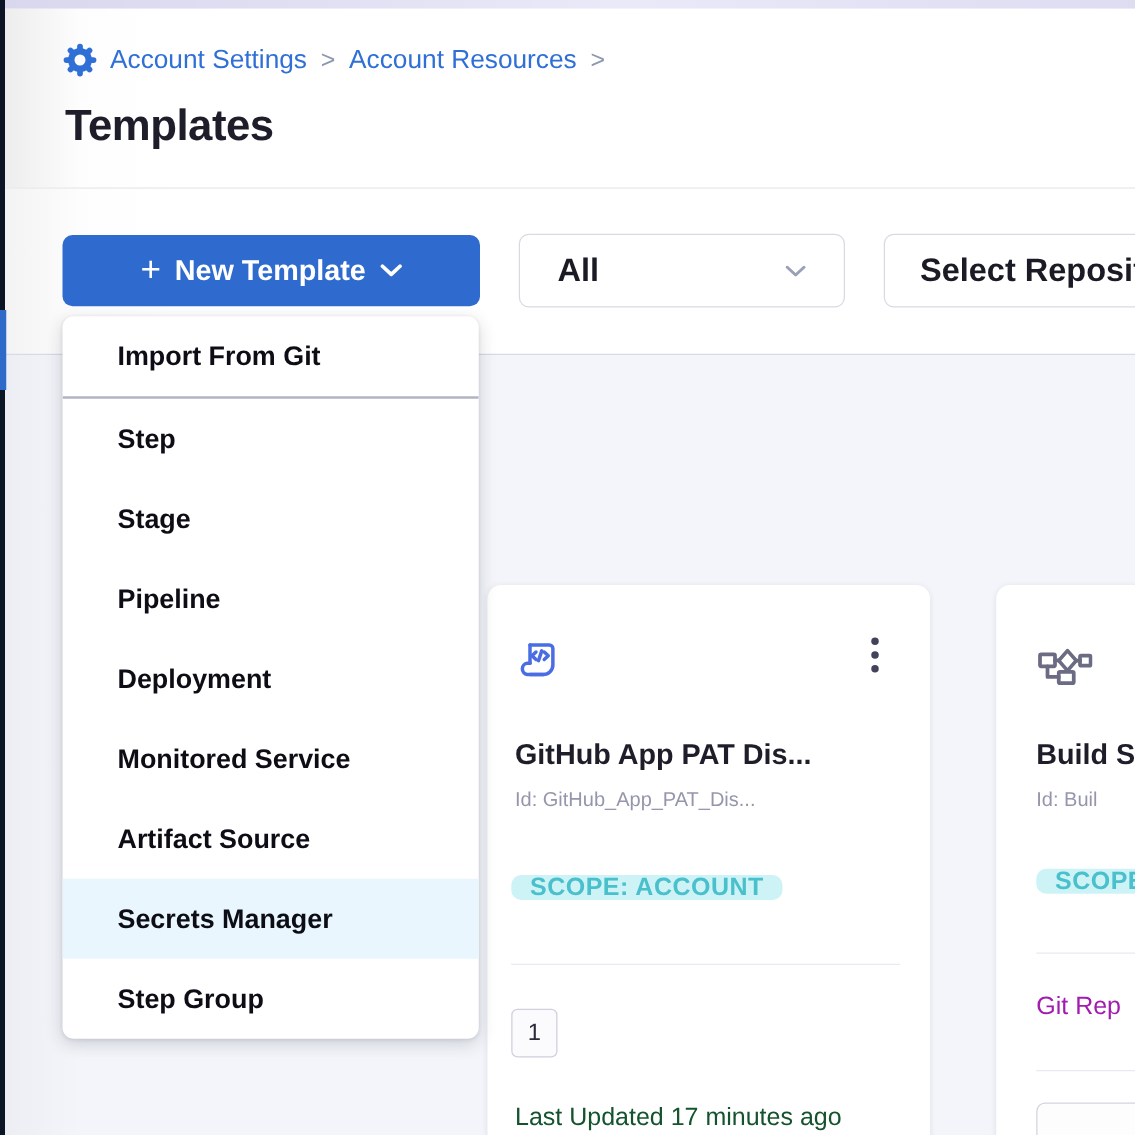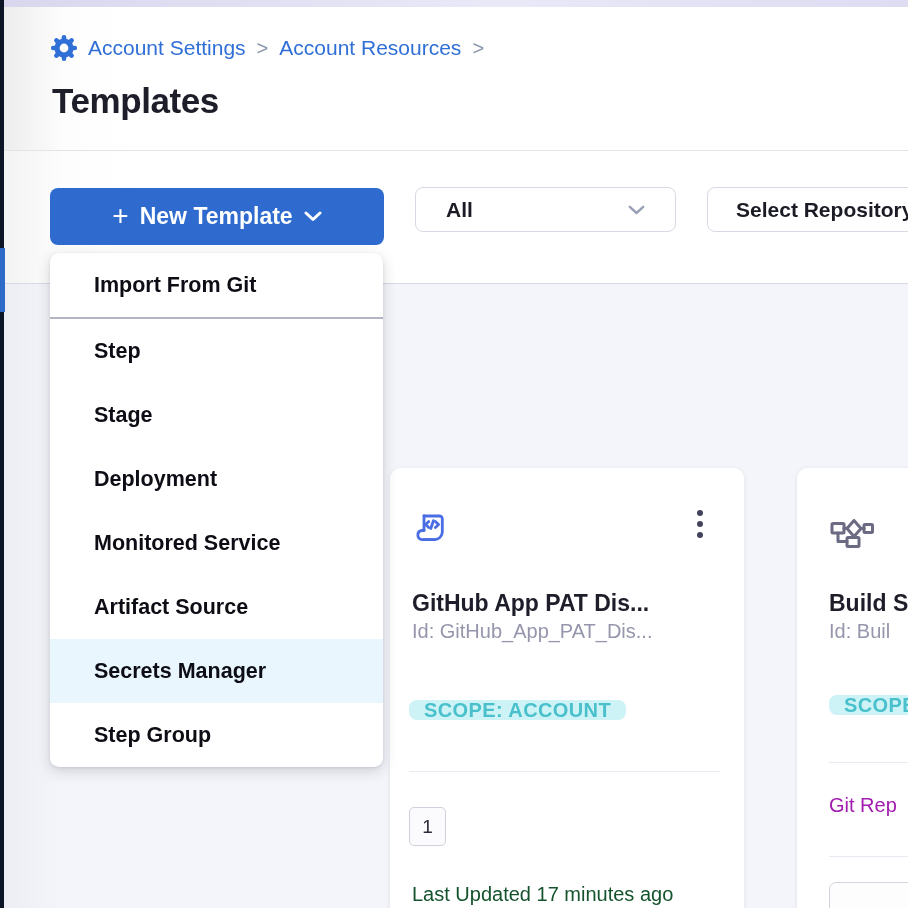--- a/index.html
+++ b/index.html
@@ -27,44 +27,44 @@
   .header-divider { position:absolute; left:4px; right:0; top:150px; height:1px; background:#e3e3ea; }
 
   
   .toolbar { position:absolute; left:4px; top:151px; right:0; height:132px;
     background:linear-gradient(90deg,#f3f3f4 0px,#fdfdfd 60px,#ffffff 130px); }
   .btn-new { position:absolute; left:46px; top:37px; width:334px; height:57px;
     background:#2f6bce; border:none; border-radius:8px; display:flex; align-items:center;
     justify-content:center; gap:11px; color:#ffffff; cursor:pointer; }
   .btn-new .plus { font-size:28px; font-weight:500; line-height:1; margin-top:-2px; }
   .btn-new .lbl { font-size:23px; font-weight:700;text-align:right; }
-  .select-box { position:absolute; top:36px; height:45px; background:#fff;
+  .select-box { position:absolute; top:36px; height:59px; background:#fff;
     border:1px solid #d9d9e3; border-radius:8px; display:flex; align-items:center;
-    justify-content:space-between; font-size:21px; font-weight:600; color:#1b1b25;
+    justify-content:space-between; font-size:26px; font-weight:600; color:#1b1b25;
     cursor:pointer; white-space:nowrap; }
   .select-all { left:411px; width:261px; padding:0 30px; }
   .select-repo { left:703px; width:330px; padding:0 30px 0 28px; }
   .toolbar-divider { position:absolute; left:4px; right:0; top:283px; height:1px; background:#d8d8e6; }
 
   
   .content { position:absolute; left:4px; top:284px; right:0; bottom:0;
     background:linear-gradient(90deg,#eceef3 0px,#f3f5fa 60px); overflow:hidden; }
 
   
   .card { position:absolute; top:184px; width:354px; height:980px; background:#ffffff;
     border-radius:11px; box-shadow:0 1px 5px rgba(35,36,62,0.09); cursor:pointer; }
   .card-1 { left:386px; }
   .card-2 { left:793px; }
   .card-icon { position:absolute; }
   .kebab { position:absolute; left:300px; top:40px; width:20px; height:34px; display:flex;
     flex-direction:column; align-items:center; gap:5px; cursor:pointer; padding:2px; }
   .kebab i { width:6px; height:6px; border-radius:50%; background:#42425c; }
   .card-title { position:absolute; left:22px; top:122px; font-size:23px; font-weight:700;
     color:#1e1e2a; white-space:nowrap; }
-  .card-id { position:absolute; left:22px; top:152px; font-size:20px; color:#9596ac; white-space:nowrap; }
+  .card-id { position:absolute; left:22px; top:164px; font-size:16px; color:#9596ac; white-space:nowrap; }
   .scope-badge { position:absolute; left:19px; top:232px; height:20px; padding:0 15px;
     display:inline-flex; align-items:center; background:#cdf3f6; color:#49c0cb;
     font-size:20px; font-weight:700; letter-spacing:0.4px; border-radius:8px; white-space:nowrap; }
   .card-divider { position:absolute; left:19px; right:24px; height:1px; background:#e9e9f1; }
   .version-chip { position:absolute; left:19px; top:339px; width:37px; height:39px;
     border:1px solid #d0d0de; border-radius:5px; background:#fbfbfe; display:flex;
     align-items:center; justify-content:center; font-size:19px; color:#2c2c38; }
   .last-updated { position:absolute; left:22px; top:415px; font-size:20px; color:#14532d; white-space:nowrap; }
   .card-2 .card-icon { left:32px; top:46px; }
   .card-1 .card-icon { left:22px; top:42px; }
@@ -191,20 +191,21 @@
       <div class="git-line">Git Rep</div>
       <div class="card-divider" style="top:388px; left:32px;"></div>
       <div class="partial-chip"></div>
     </div>
   </div>
 
   <div class="dropdown">
     <div class="menu-item first">Import From Git</div>
     <div class="menu-item">Step</div>
     <div class="menu-item">Stage</div>
+    <div class="menu-item">Pipeline</div>
     <div class="menu-item">Deployment</div>
     <div class="menu-item">Monitored Service</div>
     <div class="menu-item">Artifact Source</div>
     <div class="menu-item highlighted">Secrets Manager</div>
     <div class="menu-item">Step Group</div>
   </div>
 
   <div class="left-rail"></div>
   <div class="rail-indicator"></div>
 

